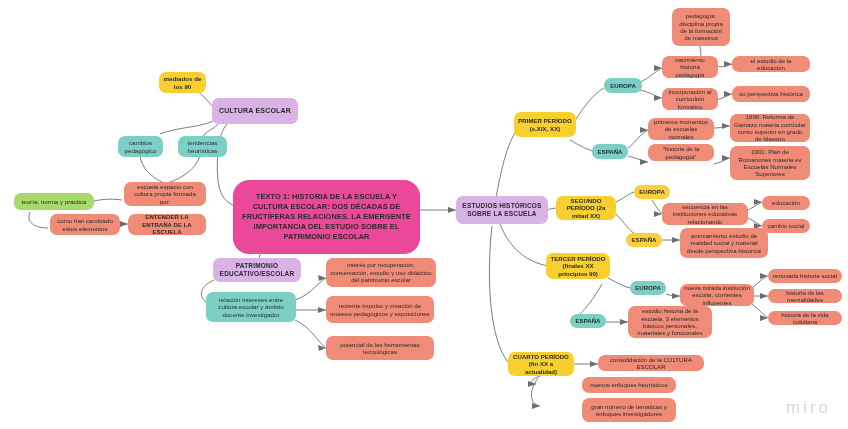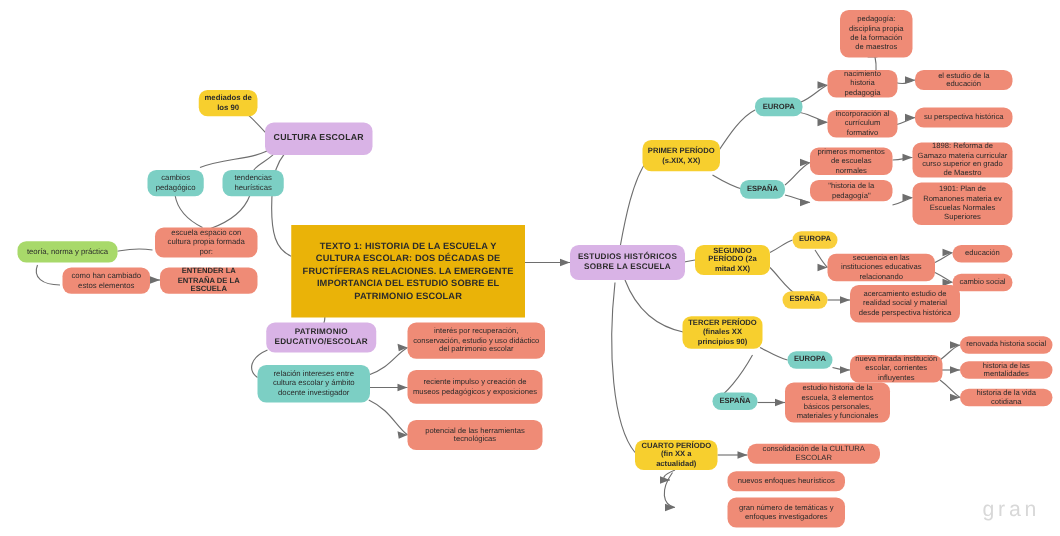--- a/index.html
+++ b/index.html
@@ -11,21 +11,21 @@
         justify-content:center;text-align:center;border-radius:7px;
         line-height:1.22;padding:3px 4px;color:#2b2b2b;}
   .purple{background:#d9b3e6;font-weight:bold;letter-spacing:.2px;}
   .yellow{background:#f7cf2e;font-weight:bold;}
   .yellow2{background:#f9cf3b;font-weight:bold;}
   .teal{background:#7ccfc4;}
   .teal-b{background:#7ccfc4;font-weight:bold;}
   .salmon{background:#ef8b76;}
   .salmon-b{background:#ef8b76;font-weight:bold;}
   .green{background:#a8d96a;}
-  .center-title{background:#eab308;border-radius:0;font-weight:bold;
+  .center-title{background:#ec4899;border-radius:16px;font-weight:bold;
                 line-height:1.35;letter-spacing:.1px;}
   .watermark{position:absolute;color:#d8d8d8;font-size:17px;letter-spacing:3px;}
 </style>
 </head>
 <body>
 
 <div id="canvas">
 
   <svg class="links" viewBox="0 0 848 429">
     <g fill="none" stroke="#6e6e6e" stroke-width="0.9">
@@ -221,15 +221,15 @@
   <div class="node salmon" style="left:628px;top:306px;width:84px;height:32px;font-size:6.1px;">estudio historia de la escuela, 3 elementos básicos personales, materiales y funcionales</div>
 
   <div class="node yellow" style="left:508px;top:352px;width:66px;height:24px;font-size:6.1px;">CUARTO PERÍODO (fin XX a actualidad)</div>
 
   <div class="node salmon" style="left:598px;top:355px;width:106px;height:16px;font-size:6.1px;">consolidación de la CULTURA ESCOLAR</div>
 
   <div class="node salmon" style="left:582px;top:377px;width:94px;height:16px;font-size:6.1px;">nuevos enfoques heurísticos</div>
 
   <div class="node salmon" style="left:582px;top:398px;width:94px;height:24px;font-size:6.1px;">gran número de temáticas y enfoques investigadores</div>
 
-  <div class="watermark" style="left:786px;top:398px;">gran</div>
+  <div class="watermark" style="left:786px;top:398px;">miro</div>
 
 </div>
 
 </body></html>

